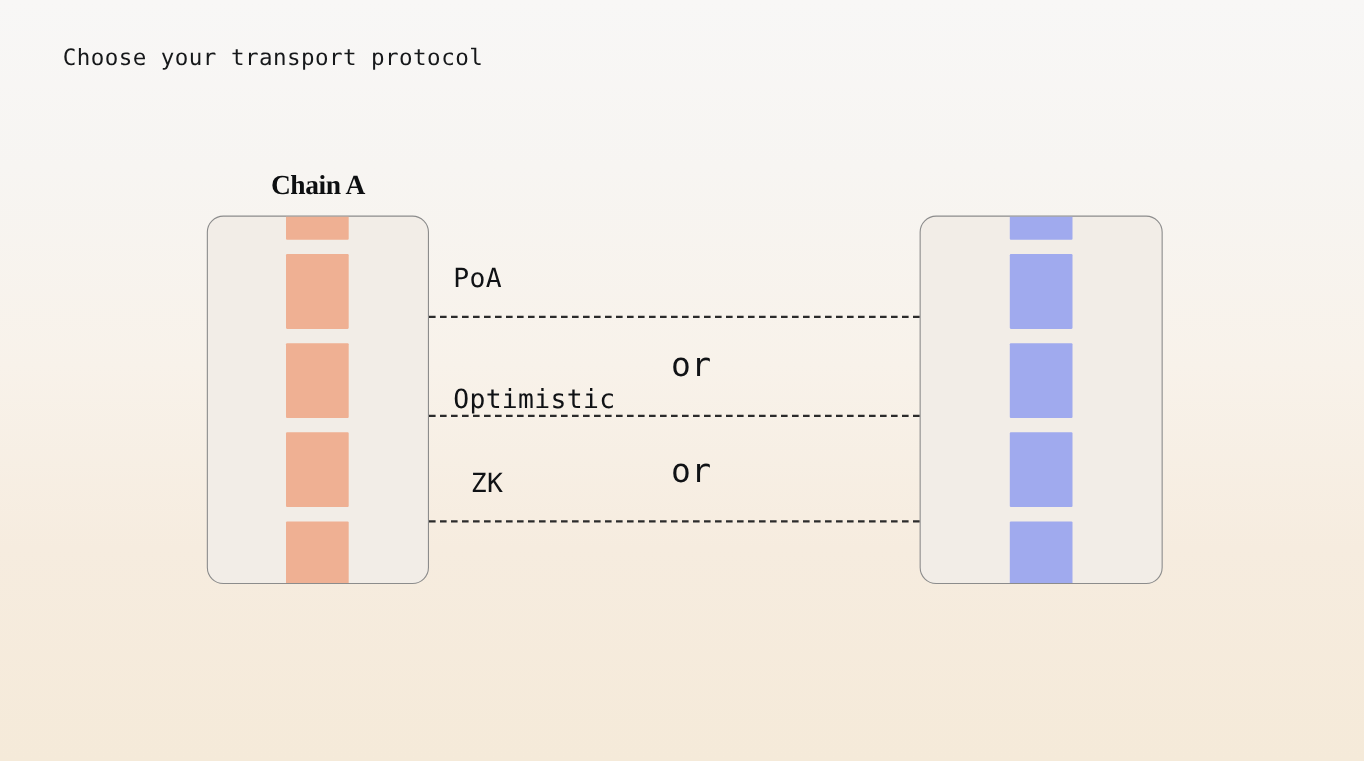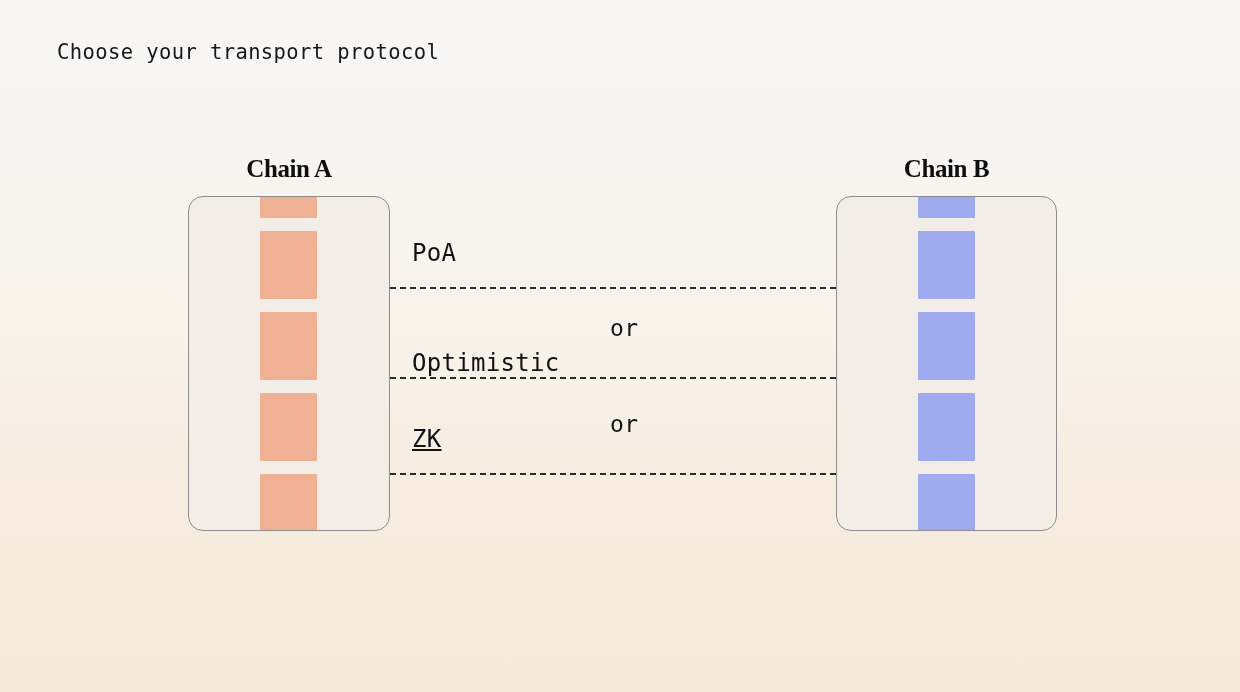--- a/index.html
+++ b/index.html
@@ -97,57 +97,56 @@
 
   
   .proto-label,
   .or-label {
     position: absolute;
     font-family: "DejaVu Sans Mono", "Liberation Mono", monospace;
     color: #101215;
     white-space: nowrap;
   }
   .proto-label { font-size: 24px; letter-spacing: 0.3px; text-align: right; }
-  .or-label    { font-size: 23px; letter-spacing: 0.3px; }
+  .or-label    { font-size: 30px; letter-spacing: 0.3px; }
 </style>
 </head>
 <body>
 
 <div id="canvas">
 
   <div class="title">Choose your transport protocol</div>
 
   <div class="chain-label" id="chain-a-label">Chain A</div>
 
   <div class="chain-box" id="chain-a-box">
     <div class="block-column">
         <div class="block orange" style="height: 30px; background: rgb(239, 176, 147);"></div>
         <div class="block orange" style="height: 68px; background: rgb(239, 176, 147);"></div>
         <div class="block orange" style="height: 68px; background: rgb(239, 176, 147);"></div>
         <div class="block orange" style="height: 68px; background: rgb(239, 176, 147);"></div>
         <div class="block orange" style="height: 68px; background: rgb(239, 176, 147);"></div>
       </div>
   </div>
 
-  <div class="chain-label" id="chain-b-label">Chain B</div>
 
   <div class="chain-box" id="chain-b-box">
     <div class="block-column">
         <div class="block blue" style="height: 30px; background: rgb(160, 170, 238);"></div>
         <div class="block blue" style="height: 68px; background: rgb(160, 170, 238);"></div>
         <div class="block blue" style="height: 68px; background: rgb(160, 170, 238);"></div>
         <div class="block blue" style="height: 68px; background: rgb(160, 170, 238);"></div>
         <div class="block blue" style="height: 68px; background: rgb(160, 170, 238);"></div>
       </div>
   </div>
 
   <div id="connector-layer">
       <div class="connector" style="top: 287px; border-top-color: rgb(43, 43, 43);"></div>
       <div class="proto-label" style="left: 412px; top: 239px;">PoA</div>
       <div class="connector" style="top: 377px; border-top-color: rgb(43, 43, 43);"></div>
       <div class="proto-label" style="left: 412px; top: 329px; margin-top: 20px;">Optimistic</div>
       <div class="connector" style="top: 473px; border-top-color: rgb(43, 43, 43);"></div>
-      <div class="proto-label" style="left: 412px; top: 425px; text-decoration: underline;">ZK</div>
+      <div class="proto-label" style="left: 428px; top: 425px;">ZK</div>
       <div class="or-label" style="left: 610px; top: 315px;">or</div>
       <div class="or-label" style="left: 610px; top: 411px;">or</div>
     </div>
 
 </div>
 
 </body></html>

